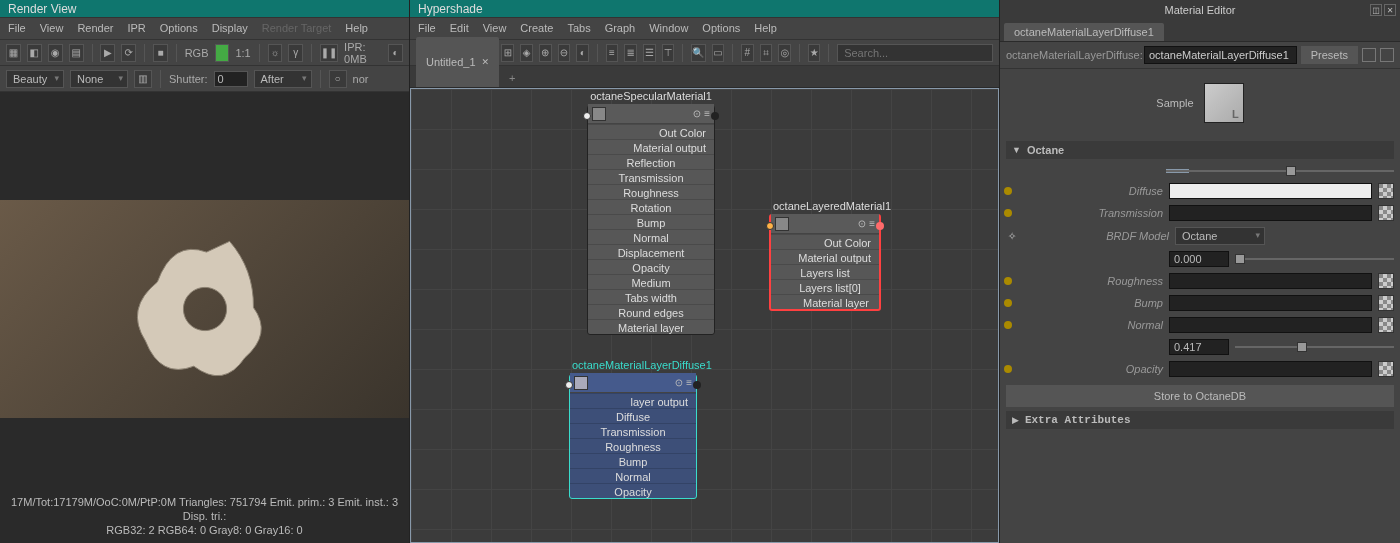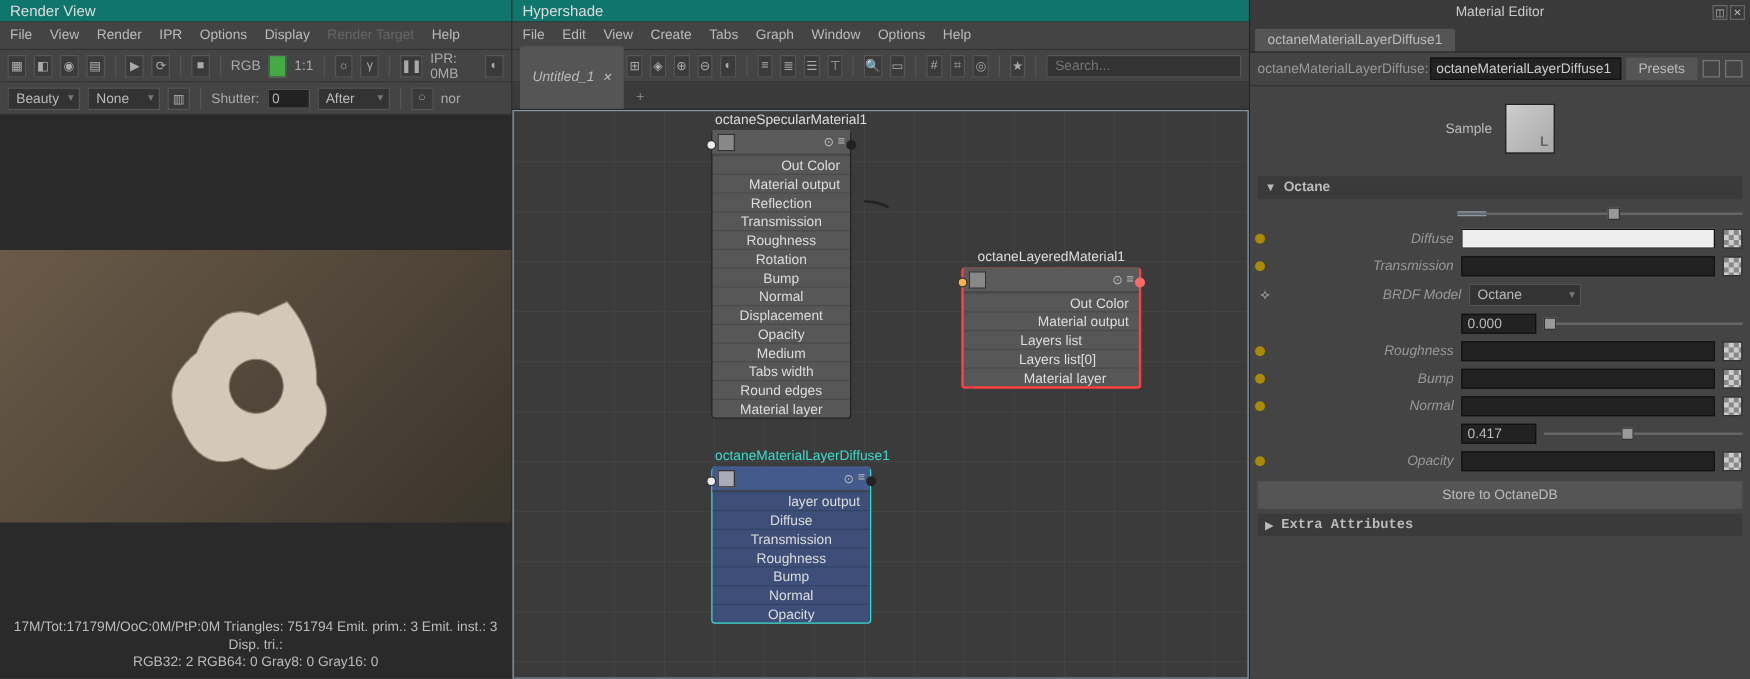--- a/index.html
+++ b/index.html
@@ -25,21 +25,21 @@
 #render-image { position:absolute; top:108px; left:0; right:0; height:218px; background:linear-gradient(135deg,#6a5a48,#3a342c); display:flex; align-items:center; justify-content:center;}
 #gear { width:200px; height:180px; position:relative; }
 #gear svg { width:100%; height:100%;}
 #render-stats { position:absolute; bottom:6px; left:0; right:0; text-align:center; color:#ddd; font-size:10px; line-height:14px; }
 
 
 #hypershade { flex:1; display:flex; flex-direction:column; border-right:1px solid #222; min-width:0;}
 #hs-body { flex:1; display:flex; min-height:0;}
 #graph-area { flex:1; display:flex; flex-direction:column; min-width:0;}
 #graph-tabs { display:flex; background:#3a3a3a; height:22px; border-bottom:1px solid #2a2a2a; padding-left:6px; gap:2px; align-items:flex-end;}
-.tab { background:#555; padding:19px 10px; border-radius:2px 2px 0 0; display:flex; align-items:center; gap:6px; cursor:pointer;font-style:italic;}
+.tab { background:#555; padding:19px 10px; border-radius:2px 2px 0 0; display:flex; align-items:center; gap:6px; cursor:pointer;}
 .tab-close { font-size:9px; cursor:pointer;}
 .tab-add { padding:3px 8px; color:#888; cursor:pointer;}
 #graph-canvas { flex:1; background:#3b3b3b; position:relative; overflow:hidden; border:1px solid #89a;}
 #graph-canvas .grid { position:absolute; inset:0; background-image:linear-gradient(#444 1px, transparent 1px),linear-gradient(90deg,#444 1px,transparent 1px); background-size:40px 40px;}
 
 .node { position:absolute; border:1px solid #222; border-radius:3px; background:#575757; font-size:11px; }
 .node.selected { border:2px solid #ff4040; }
 .node.cyan { border:1px solid #3adccc; background:#3d4f78;}
 .node-title { text-align:center; padding:2px; color:#ddd; font-size:11px;}
 .node-top { background:#5a5a5a; display:flex; justify-content:flex-end; gap:3px; padding:2px 4px; border-bottom:1px solid #444; align-items:center; height:20px;}
@@ -203,21 +203,21 @@
         <div class="tab-add">+</div>
       </div>
       <div id="graph-canvas">
         <div class="grid"></div>
         <svg class="conn">
           <path d="M280 72 C 340 72, 330 180, 362 180" stroke="#222" stroke-width="2" fill="none"></path>
           <path d="M285 322 C 340 322, 330 215, 362 215" stroke="#222" stroke-width="2" fill="none"></path>
           <path d="M483 164 C 530 164, 550 190, 560 190" stroke="#c33" stroke-width="2" fill="none" stroke-dasharray="0"></path>
         </svg>
 
-        <div class="node" style="left:158px; top:16px; width:112px;">
+        <div class="node" style="left:176px; top:16px; width:128px;">
           <div class="node-title" style="margin-top:-18px;">octaneSpecularMaterial1</div>
           <div class="node-top">
             <div class="port-left white" style="top:6px;"></div>
             <div class="swatch"></div>
             <span style="font-size:10px;">⊙</span>
             <span style="font-size:10px;">≡</span>
             <div class="port-right" style="top:6px;"></div>
           </div>
           <div class="attr-row">Out Color</div>
           <div class="attr-row">Material output</div>
@@ -228,21 +228,21 @@
           <div class="attr-row left">Bump</div>
           <div class="attr-row left">Normal</div>
           <div class="attr-row left">Displacement</div>
           <div class="attr-row left">Opacity</div>
           <div class="attr-row left">Medium</div>
           <div class="attr-row left">Tabs width</div>
           <div class="attr-row left">Round edges</div>
           <div class="attr-row left">Material layer</div>
         </div>
 
-        <div class="node selected" style="left:358px; top:125px; width:144px;">
+        <div class="node selected" style="left:358px; top:125px; width:112px;">
           <div class="node-title" style="margin-top:-18px;">octaneLayeredMaterial1</div>
           <div class="node-top">
             <div class="port-left orange" style="top:6px;"></div>
             <div class="swatch"></div>
             <span style="font-size:10px;">⊙</span>
             <span style="font-size:10px;">≡</span>
             <div class="port-right red" style="top:6px;"></div>
           </div>
           <div class="attr-row">Out Color</div>
           <div class="attr-row">Material output</div>

